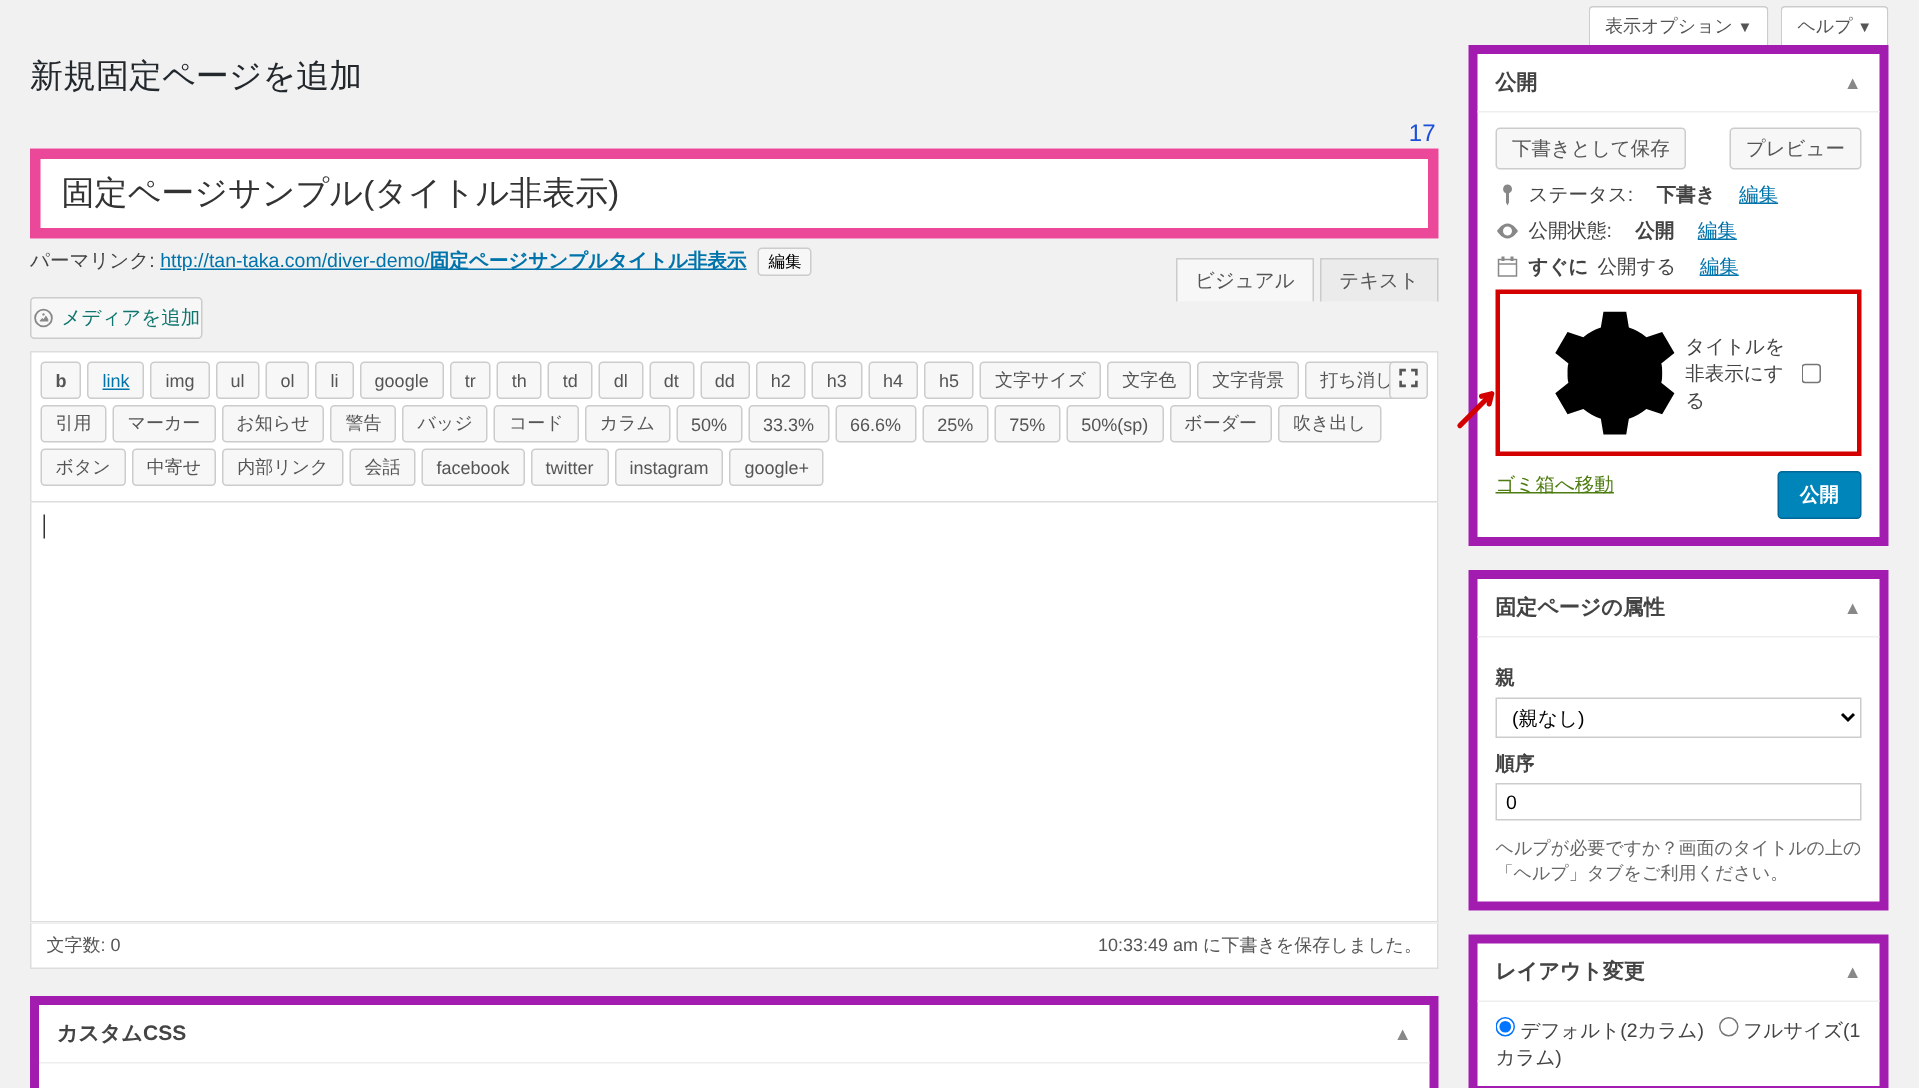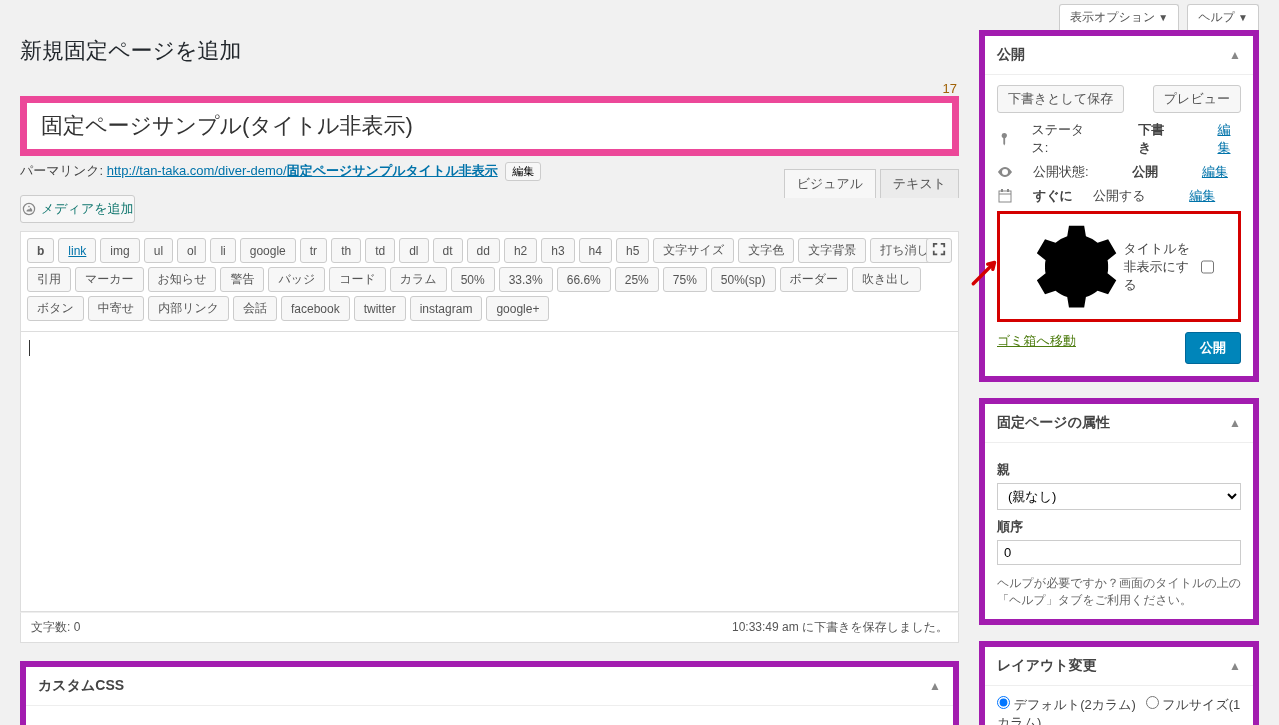--- a/index.html
+++ b/index.html
@@ -5,21 +5,21 @@
 * { box-sizing: border-box; margin: 0; padding: 0; }
 body { font-family: -apple-system, BlinkMacSystemFont, "Hiragino Sans", "Hiragino Kaku Gothic ProN", sans-serif; font-size: 13px; background: #f1f1f1; color: #444; width: 1279px; }
 .top-tabs { display: flex; justify-content: flex-end; gap: 8px; padding: 4px 20px 0; }
 .top-tab { background: #fff; border: 1px solid #ccc; border-bottom: none; padding: 4px 10px; font-size: 12px; cursor: pointer; border-radius: 3px 3px 0 0; color: #555; }
 .top-tab .caret { font-size: 10px; margin-left: 3px; }
 .wrap { display: flex; padding: 0 20px 20px; gap: 20px; }
 .main { flex: 1; min-width: 0; }
 .side { width: 280px; }
 h1.page-title { font-size: 22px; font-weight: 400; margin: 6px 0 15px; color: #23282d; }
 .title-input { width: 100%; font-size: 22px; padding: 10px 14px; border: 7px solid #ec4899; background: #fff; color: #333; }
-.rev-count { text-align: right; font-size: 13px; color: #a16207; padding-right: 2px; }
+.rev-count { text-align: right; font-size: 16px; color: #1d4ed8; padding-right: 2px; }
 .permalink { font-size: 13px; margin: 6px 0 14px; }
 .permalink a { color: #0073aa; text-decoration: underline; }
 .permalink .slug { font-weight: 600; }
 .edit-btn { font-size: 11px; padding: 1px 6px; border: 1px solid #ccc; background: #f7f7f7; border-radius: 3px; margin-left: 4px; cursor: pointer; }
 .media-btn { display: inline-flex; align-items: center; gap: 4px; border: 1px solid #ccc; background: #f7f7f7; padding: 4px 0; border-radius: 3px; font-size: 13px; cursor: pointer; color: #0f766e; }
 .media-btn svg { width: 16px; height: 16px; fill: #888; }
 .editor-tabs { float: right; margin-top: -26px; }
 .editor-tab { border: 1px solid #ccc; border-bottom: none; padding: 5px 12px; font-size: 13px; background: #f7f7f7; cursor: pointer; color: #555; }
 .editor-tab.active { background: #ebebeb; }
 .toolbar { background: #fff; border: 1px solid #ddd; padding: 6px; margin-top: 8px; position: relative; }
@@ -29,21 +29,21 @@
 .tb-btn.link { text-decoration: underline; color: #0073aa; }
 .fs-toggle { position: absolute; right: 6px; top: 6px; border: 1px solid #ccc; background: #f7f7f7; padding: 3px 5px; border-radius: 3px; cursor: pointer; }
 .fs-toggle svg { width: 14px; height: 14px; }
 .editor-area { background: #fff; border: 1px solid #ddd; border-top: none; height: 280px; padding: 8px; font-size: 13px; }
 .editor-area .cursor { border-left: 1px solid #333; height: 16px; display: inline-block; }
 .status-bar { background: #fff; border: 1px solid #ddd; border-top: 1px solid #eee; padding: 6px 10px; display: flex; justify-content: space-between; font-size: 12px; color: #555; }
 .postbox { background: #fff; border: 6px solid #a21caf; margin-bottom: 16px; }
 .postbox-header { display: flex; justify-content: space-between; align-items: center; padding: 10px 12px; border-bottom: 1px solid #eee; font-weight: 600; font-size: 14px; cursor: pointer; }
 .postbox-header .toggle { color: #888; font-size: 12px; }
 .postbox-body { padding: 10px 12px; font-size: 13px; }
-.pb-row { display: flex; align-items: center; gap: 20px; margin: 6px 0; color: #444; }
+.pb-row { display: flex; align-items: center; gap: 6px; margin: 6px 0; color: #444; }
 .pb-row .ico { width: 16px; color: #888; fill: #888; }
 .btn { border: 1px solid #ccc; background: #f7f7f7; padding: 4px 10px; border-radius: 3px; font-size: 13px; cursor: pointer; color: #555; }
 .btn.primary { background: #0085ba; border-color: #006799; color: #fff; font-weight: 600; padding: 6px 14px; }
 .publish-actions { display: flex; justify-content: space-between; padding: 0 12px 12px; }
 .publish-actions a.trash { color: #4d7c0f; text-decoration: underline; font-size: 13px; }
 .link-blue { color: #0073aa; text-decoration: underline; cursor: pointer; }
 .highlight-box { border: 3px solid #d40000; padding: 6px 24px; display: flex; align-items: center; gap: 6px; margin-top: 4px; }
 .highlight-box input[type=checkbox] { width: 16px; height: 16px; }
 .arrow { position: absolute; width: 34px; height: 34px; }
 .arrow svg { width: 100%; height: 100%; }

